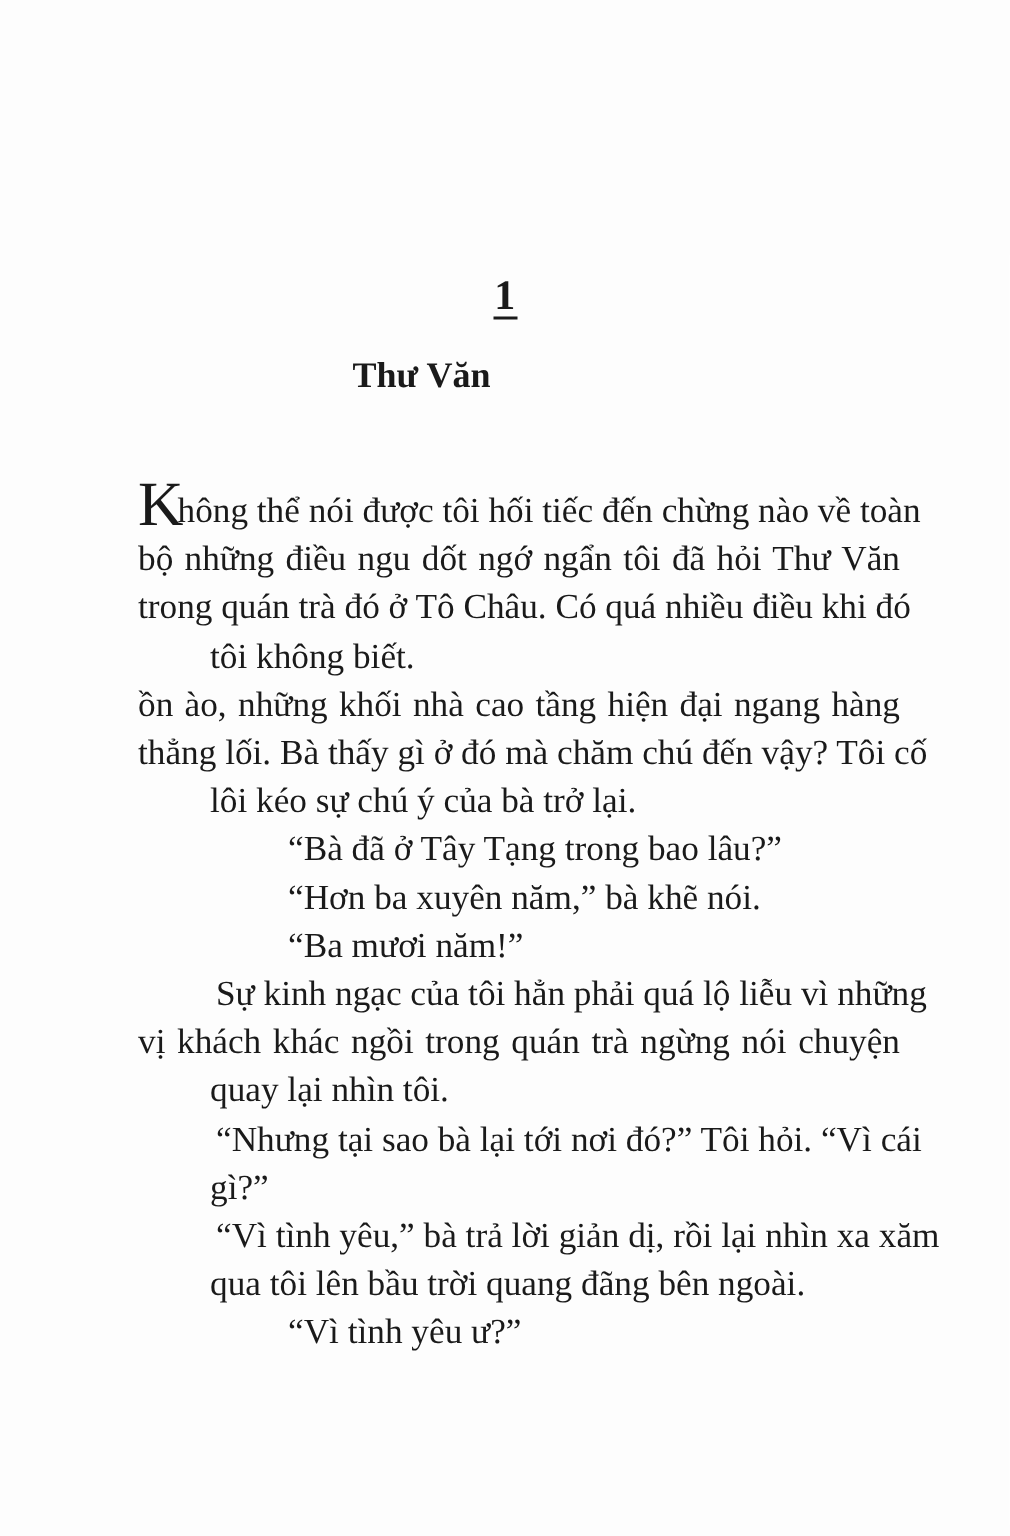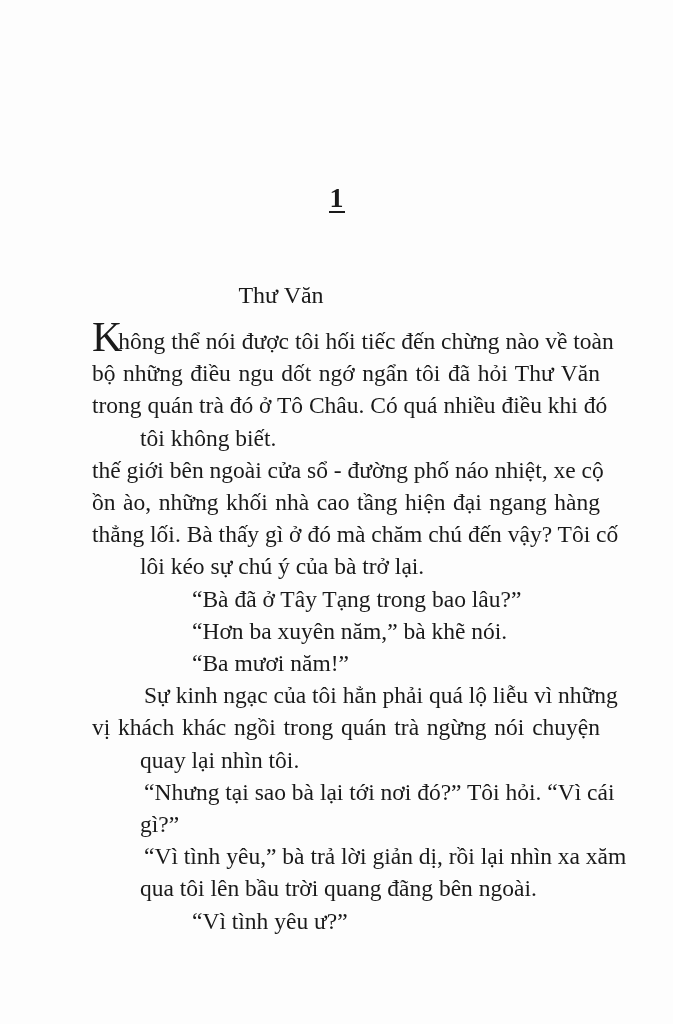--- a/index.html
+++ b/index.html
@@ -38,23 +38,22 @@
       line-height: 26px;
       padding: 0 1px;
     }
     .chapter-title {
       position: absolute;
       top: 236px;
       left: 0;
       width: 562px;
       text-align: center;
       font-size: 24px;
-      font-weight: normal;
+      font-weight: bold;
       line-height: 30px;
-      margin-top: 44px;
     }
     .body-text {
       position: absolute;
       top: 322px;
       left: 92px;
       width: 508px;
       font-size: 23.5px;
       line-height: 32.2px;
     }
     .line {
@@ -87,21 +86,20 @@
   <div class="body-text">
 
     <div>
       <span class="line"><span class="drop-cap">K</span><span>hông thể nói được tôi hối tiếc đến chừng nào về toàn</span></span>
       <span class="line">bộ những điều ngu dốt ngớ ngẩn tôi đã hỏi Thư Văn</span>
       <span class="line">trong quán trà đó ở Tô Châu. Có quá nhiều điều khi đó</span>
       <span class="line last">tôi không biết.</span>
     </div>
 
     <div>
-      <span class="line">thế giới bên ngoài cửa sổ - đường phố náo nhiệt, xe cộ</span>
       <span class="line">ồn ào, những khối nhà cao tầng hiện đại ngang hàng</span>
       <span class="line">thẳng lối. Bà thấy gì ở đó mà chăm chú đến vậy? Tôi cố</span>
       <span class="line last">lôi kéo sự chú ý của bà trở lại.</span>
     </div>
 
     <div>
       <span class="line indent last">“Bà đã ở Tây Tạng trong bao lâu?”</span>
     </div>
 
     <div>

